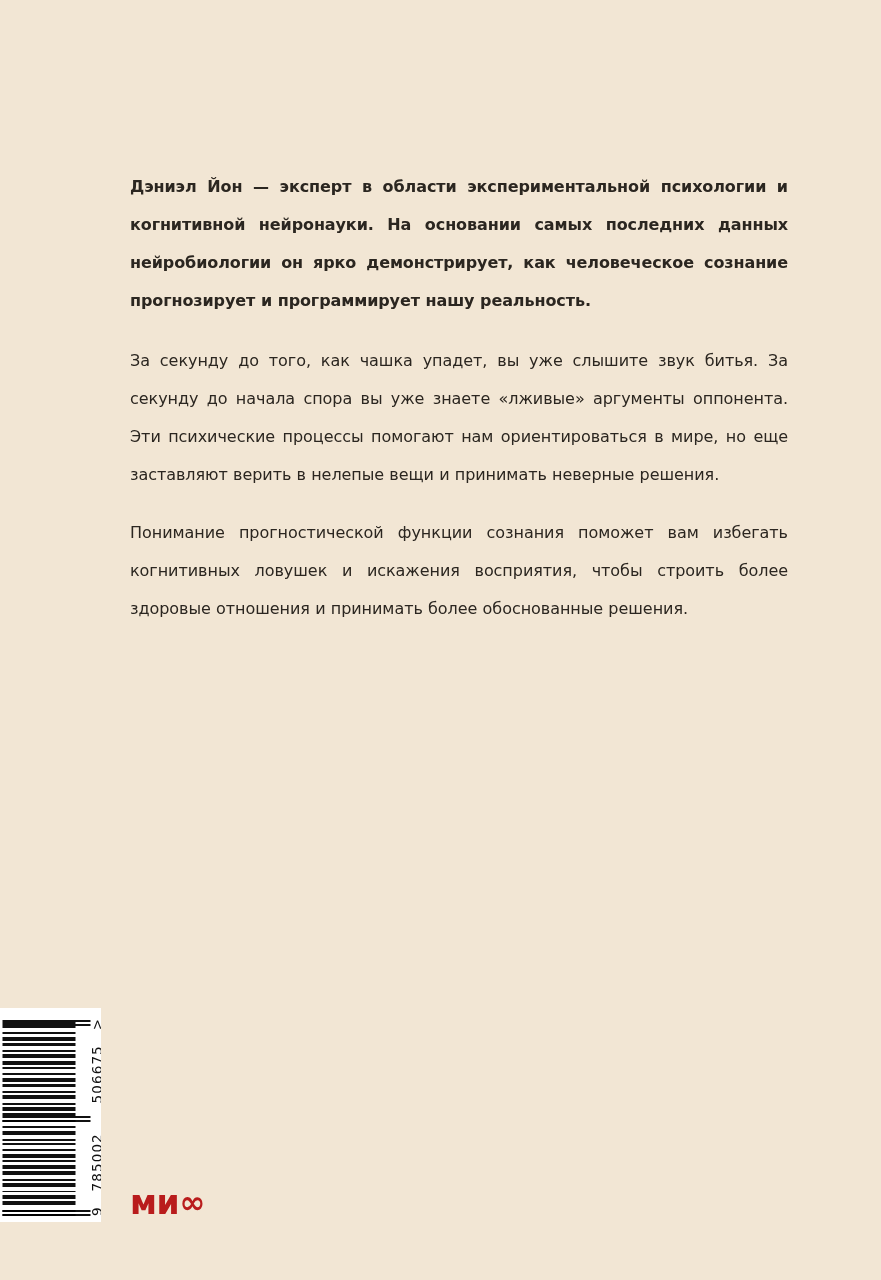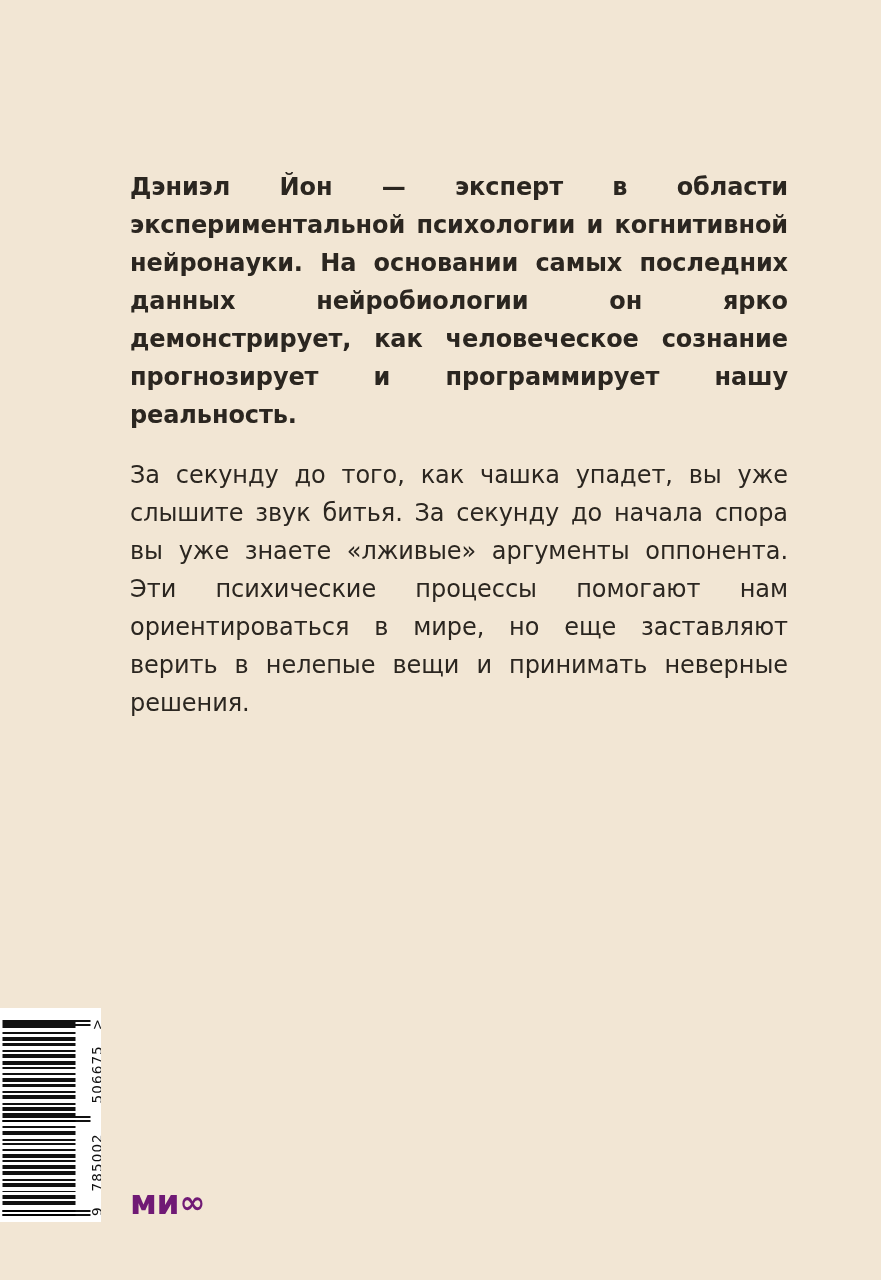--- a/index.html
+++ b/index.html
@@ -26,21 +26,21 @@
   .blurb {
     position: absolute;
     left: 130px;
     top: 168px;
     width: 662px;
     color: #2b2620;
   }
 
   .para {
     margin: 0 4px 20px 0;
-    font-size: 24px;
+    font-size: 16px;
     line-height: 38px;
     text-align: justify;
     text-justify: inter-word;
     letter-spacing: -0.05px;
     word-spacing: 0.2px;
     hyphens: manual;
   }
 
   .para:last-child {
     margin-bottom: 0;
@@ -172,40 +172,41 @@
   }
 
   
   .logo {
     position: absolute;
     left: 130px;
     top: 1186px;
     font-family: "DejaVu Sans", "Liberation Sans", sans-serif;
     font-size: 33px;
     font-weight: 700;
-    color: #701a75;
+    color: #b91c1c;
     letter-spacing: -0.5px;
     line-height: 1;
     display: flex;
     align-items: center;
   }
   .logo-inf {
     font-size: 31px;
     line-height: 1;
     margin-left: 0.5px;
   }
 </style>
 </head>
 <body>
 
 <div class="cover">
 
   <div class="blurb">
     <p class="para lead">Дэниэл Йон — эксперт в области экспериментальной психологии и когнитивной нейронауки. На основании самых последних данных нейробиологии он ярко демонстрирует, как человеческое сознание прогнозирует и программирует нашу реальность.</p>
     <p class="para">За секунду до того, как чашка упадет, вы уже слышите звук битья. За секунду до начала спора вы уже знаете «лживые» аргументы оппонента. Эти психические процессы помогают нам ориентироваться в мире, но еще заставляют верить в нелепые вещи и принимать неверные решения.</p>
+    <p class="para">Понимание прогностической функции сознания поможет вам избегать когнитивных ловушек и искажения восприятия, чтобы строить более здоровые отношения и принимать более обоснованные решения.</p>
   </div>
 
   <div class="barcode-panel">
     <div class="barcode-rot">
       <div class="bars"></div>
       <div class="bars-guard"></div>
       <div class="barcode-digits">
         <span class="bc-first">9</span>
         <span class="bc-left">785002</span>
         <span class="bc-right">506675</span>

